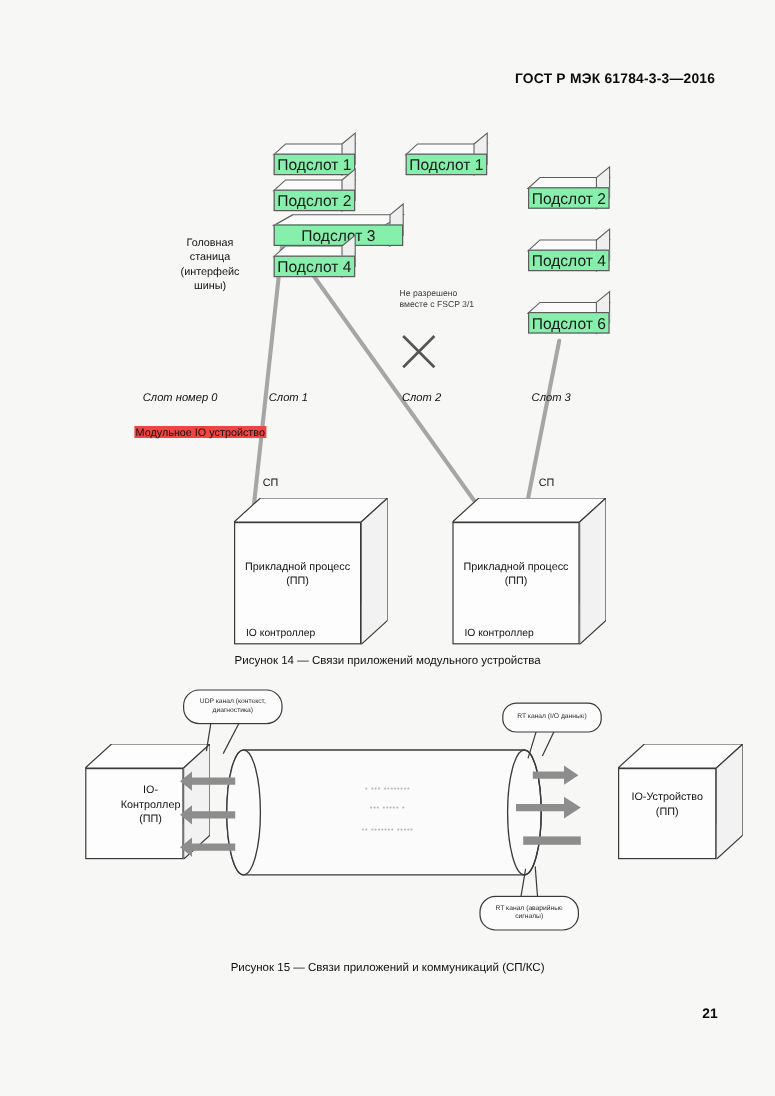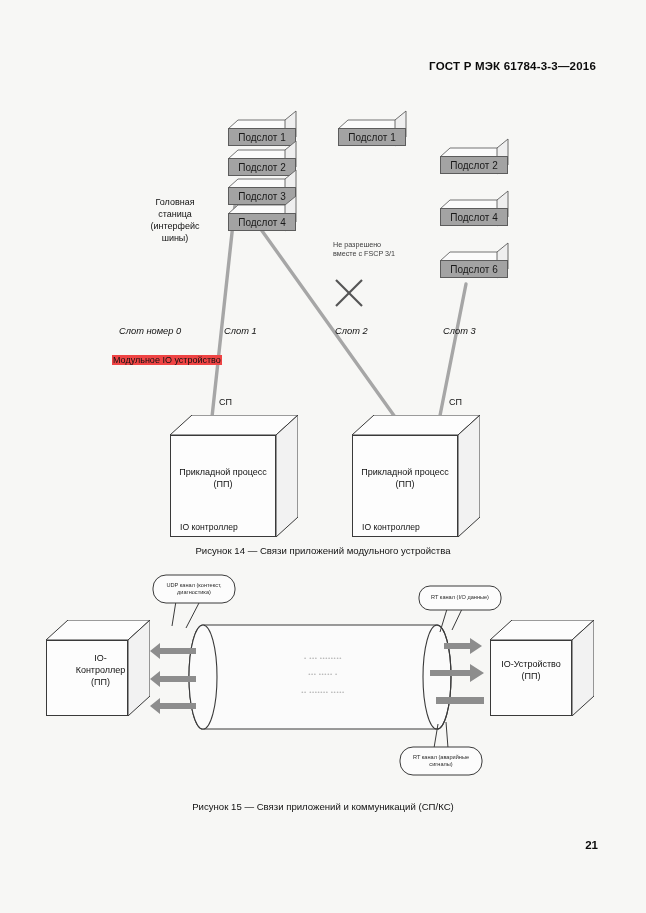--- a/index.html
+++ b/index.html
@@ -23,36 +23,36 @@
   .page-number{
     position:absolute;right:48px;bottom:62px;
     font-size:11.5px;font-weight:bold;color:#0b0b0b;
   }
 
   
   .box3d{position:absolute;}
   .box3d .face{
     position:absolute;left:0;top:8px;
     width:100%;height:calc(100% - 8px);
-    background:#a3a3a3;border:1px solid #5c5c5c;
+    background:#86efac;border:1px solid #5c5c5c;
     box-sizing:border-box;
     display:flex;align-items:center;justify-content:center;
-    font-size:10px;color:#1a1a1a;
+    font-size:13px;color:#1a1a1a;
     white-space:nowrap;
   }
   .box3d .top{
     position:absolute;left:0;top:0;width:100%;height:9px;
   }
   .box3d .side{
     position:absolute;right:0;top:0;width:11px;height:100%;
   }
   .box3d svg{display:block;overflow:visible;}
 
   
-  .cube{position:absolute;}
+  .cube{position:absolute;margin-left:25px;}
   .cube .cube-front{
     position:absolute;left:0;top:20px;right:22px;bottom:0;
     background:#fdfdfd;border:1px solid #3a3a3a;box-sizing:border-box;
   }
   .cube .cube-label{
     position:absolute;left:0;right:22px;top:52%;
     transform:translateY(-50%);
     text-align:center;font-size:9px;line-height:12px;color:#111;
   }
   .cube .cube-sub{
@@ -127,21 +127,21 @@
   <div class="box3d" style="left:228px;top:150px;width:68px;height:26px;">
     <svg class="top" viewBox="0 0 68 10" preserveAspectRatio="none">
       <polygon points="0,10 10,0 68,0 58,10" fill="#fbfbfb" stroke="#5c5c5c" stroke-width=".9"></polygon>
     </svg>
     <svg class="side" viewBox="0 0 11 26" preserveAspectRatio="none">
       <polygon points="0,0 11,-9 11,17 0,26" fill="#efefef" stroke="#5c5c5c" stroke-width=".9"></polygon>
     </svg>
     <div class="face">Подслот 2</div>
   </div>
 
-  <div class="box3d" style="left:228px;top:179px;width:68px;height:26px;">
+  <div class="box3d" style="left:228px;top:179px;width:68px;height:26px;padding-left:40px;">
     <svg class="top" viewBox="0 0 68 10" preserveAspectRatio="none">
       <polygon points="0,10 10,0 68,0 58,10" fill="#fbfbfb" stroke="#5c5c5c" stroke-width=".9"></polygon>
     </svg>
     <svg class="side" viewBox="0 0 11 26" preserveAspectRatio="none">
       <polygon points="0,0 11,-9 11,17 0,26" fill="#efefef" stroke="#5c5c5c" stroke-width=".9"></polygon>
     </svg>
     <div class="face">Подслот 3</div>
   </div>
 
   <div class="box3d" style="left:228px;top:205px;width:68px;height:26px;">

